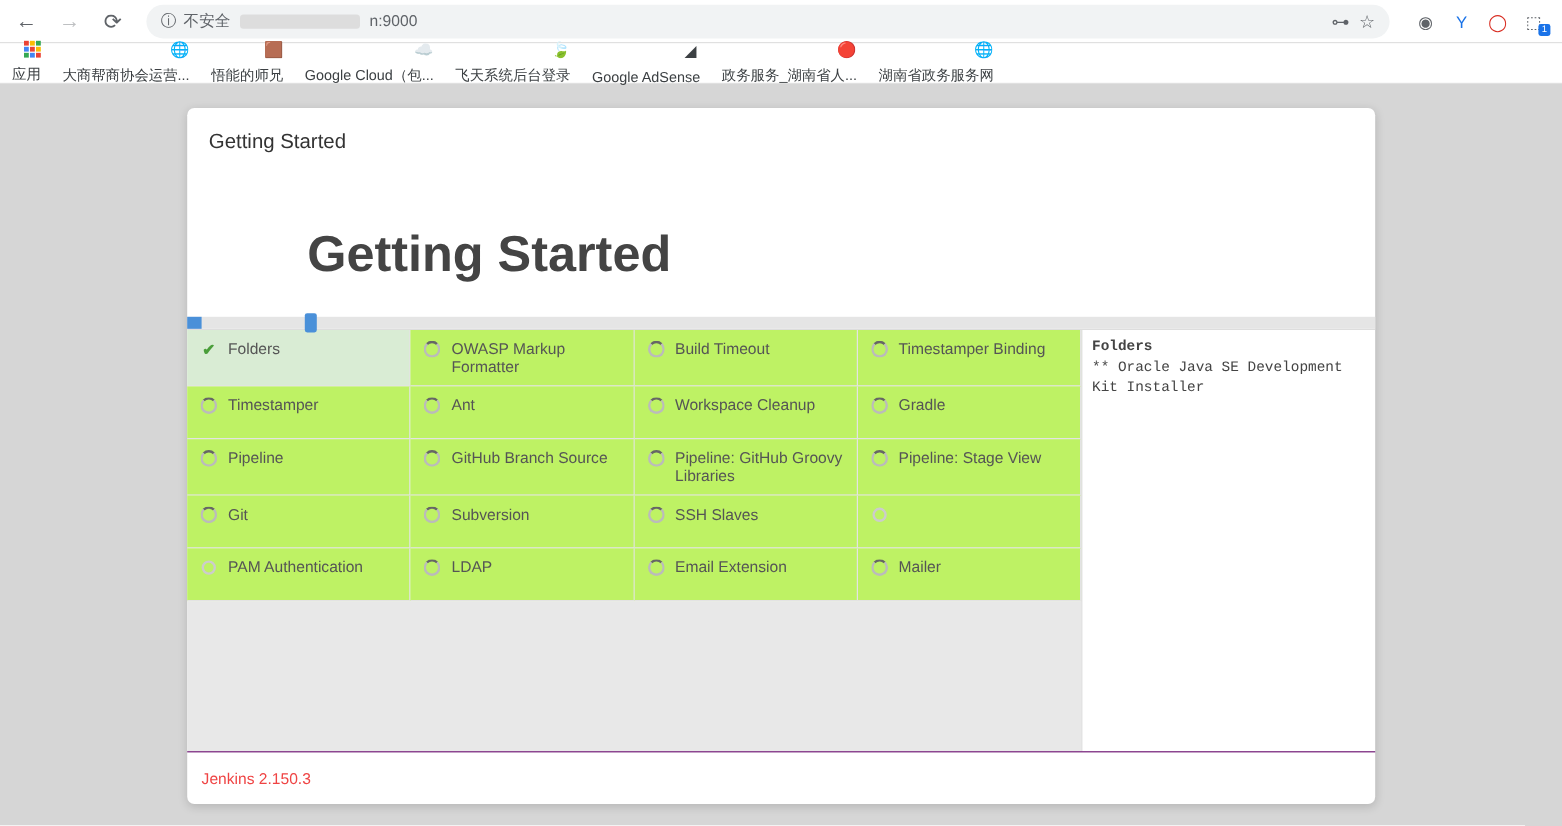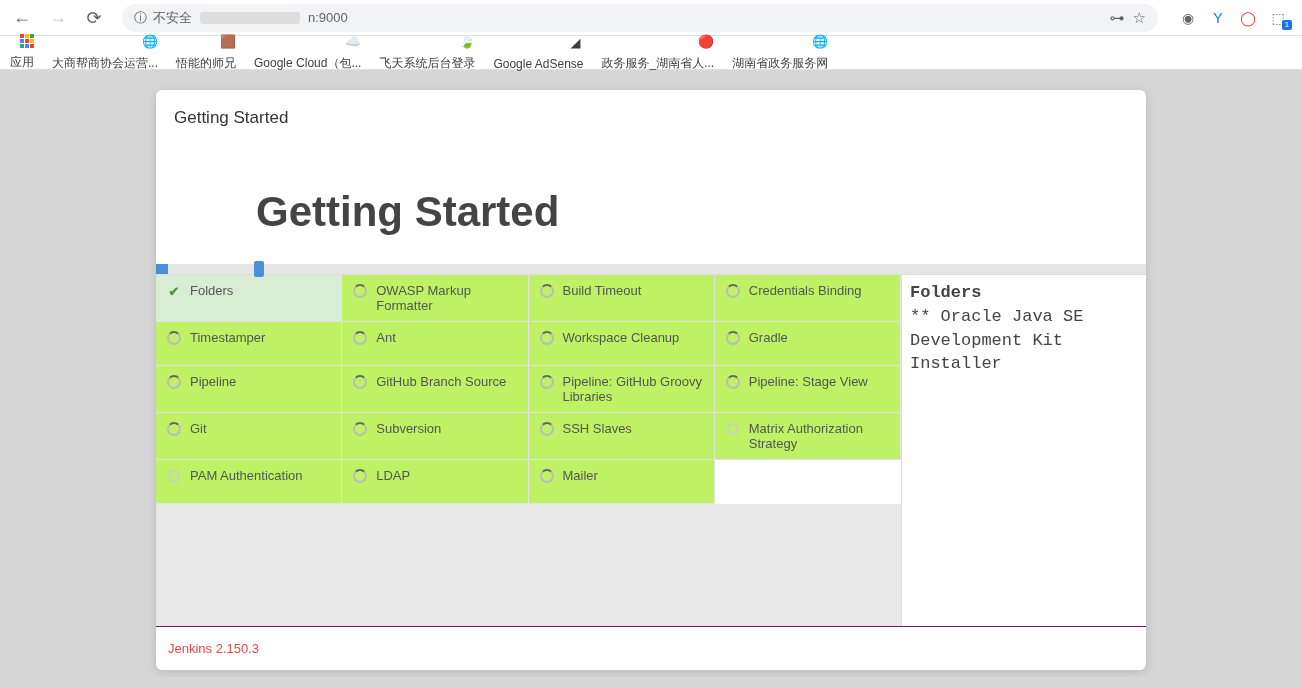--- a/index.html
+++ b/index.html
@@ -87,21 +87,21 @@
   }
   .cell.done { background:#d9ecd4; }
   .cell .ic { width:16px; height:16px; flex-shrink:0; display:flex; align-items:center; justify-content:center;}
   .ic-check { color:#4a9e3a; font-weight:bold;}
   .ic-spin { border:2px solid #bbb; border-top-color:#666; border-radius:50%; width:14px; height:14px;}
   .ic-wait { border:2px solid #ccc; border-radius:50%; width:12px; height:12px;}
   .below-grid { flex:1; background:#e8e8e8;}
   
   .log-panel {
     width:245px; border-left:1px solid #ddd; display:flex; flex-direction:column;
-    font-family: "Courier New", monospace; font-size:17px;
+    font-family: "Courier New", monospace; font-size:12px;
   }
   .log-body { flex:1; padding:6px 8px; color:#444; white-space:pre-wrap; line-height:1.4;}
   .log-body b{ font-weight:bold;}
   .log-foot { border-top:1px solid #ddd; padding:6px 8px; color:#666;}
   
   .footer { padding:14px 12px; font-size:13px; color:#ef4444; border-top:1px solid #701a75;}
 </style>
 </head>
 <body>
 
@@ -198,21 +198,21 @@
             <div class="cell">
               <span class="ic">
                 <span class="ic-spin"></span>
               </span>
               <span>Build Timeout</span>
             </div>
             <div class="cell">
               <span class="ic">
                 <span class="ic-spin"></span>
               </span>
-              <span>Credentials Binding</span>
+              <span>Timestamper Binding</span>
             </div>
             <div class="cell">
               <span class="ic">
                 <span class="ic-spin"></span>
               </span>
               <span>Timestamper</span>
             </div>
             <div class="cell">
               <span class="ic">
                 <span class="ic-spin"></span>
@@ -270,33 +270,38 @@
             <div class="cell">
               <span class="ic">
                 <span class="ic-spin"></span>
               </span>
               <span>SSH Slaves</span>
             </div>
             <div class="cell">
               <span class="ic">
                 <span class="ic-wait"></span>
               </span>
-              <span>Matrix Authorization Strategy</span>
             </div>
             <div class="cell">
               <span class="ic">
                 <span class="ic-wait"></span>
               </span>
               <span>PAM Authentication</span>
             </div>
             <div class="cell">
               <span class="ic">
                 <span class="ic-spin"></span>
               </span>
               <span>LDAP</span>
+            </div>
+            <div class="cell">
+              <span class="ic">
+                <span class="ic-spin"></span>
+              </span>
+              <span>Email Extension</span>
             </div>
             <div class="cell">
               <span class="ic">
                 <span class="ic-spin"></span>
               </span>
               <span>Mailer</span>
             </div>
           </div>
         <div class="below-grid"></div>
       </div>

